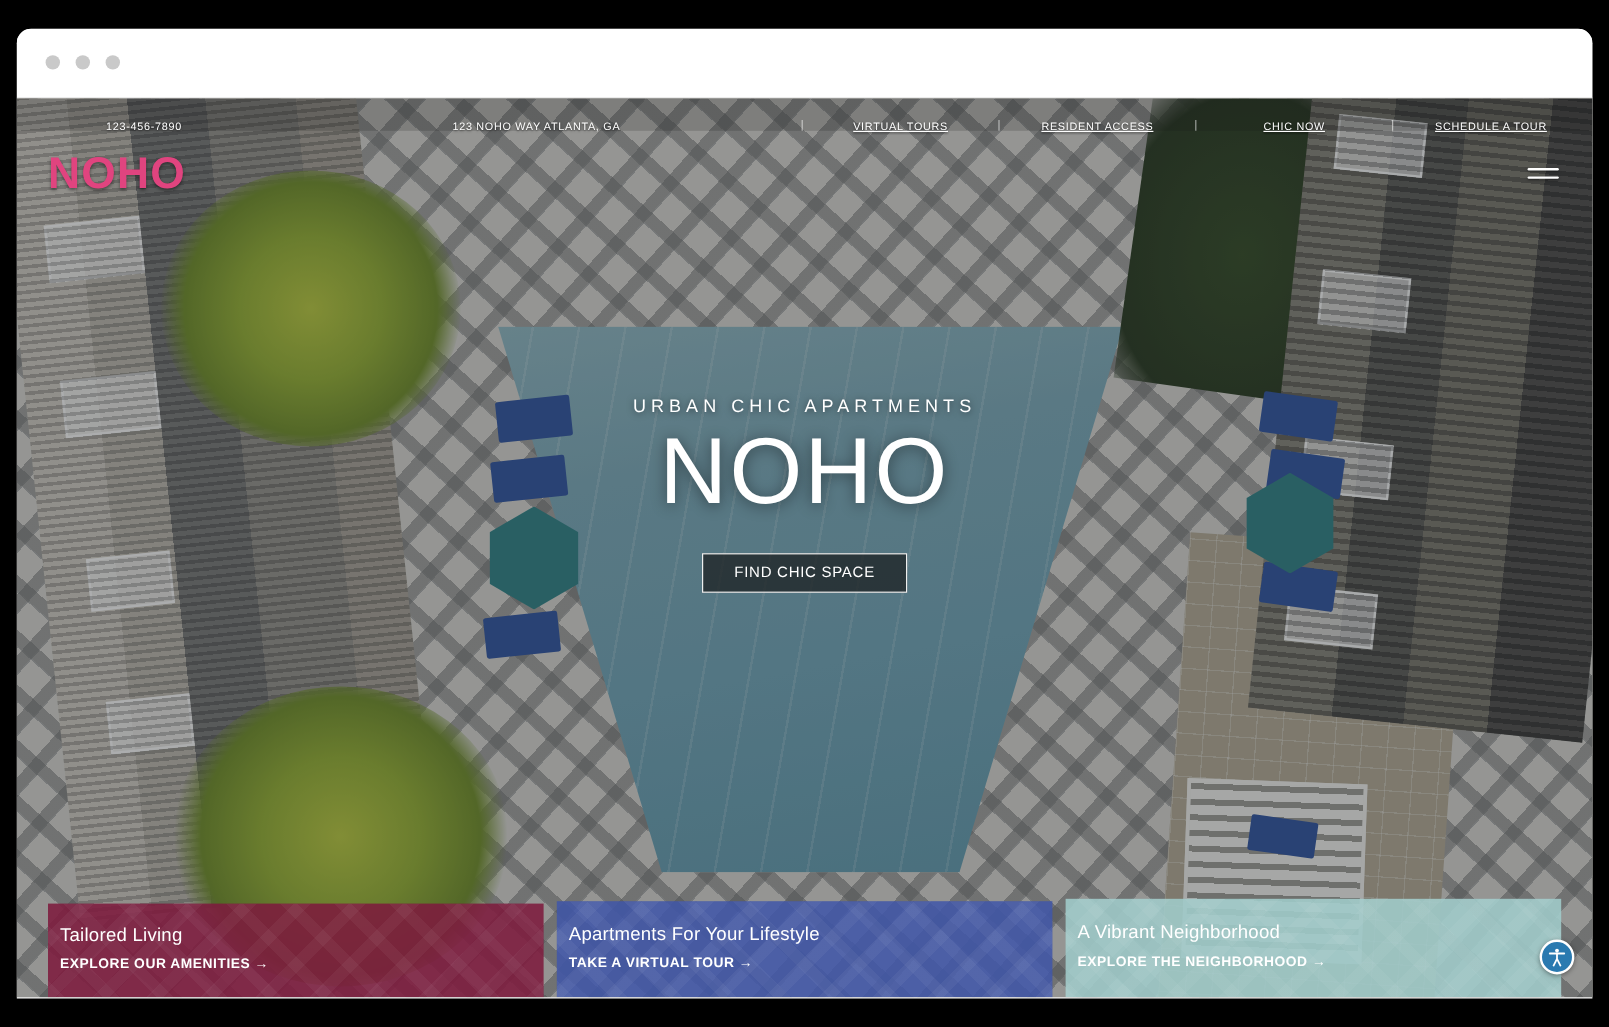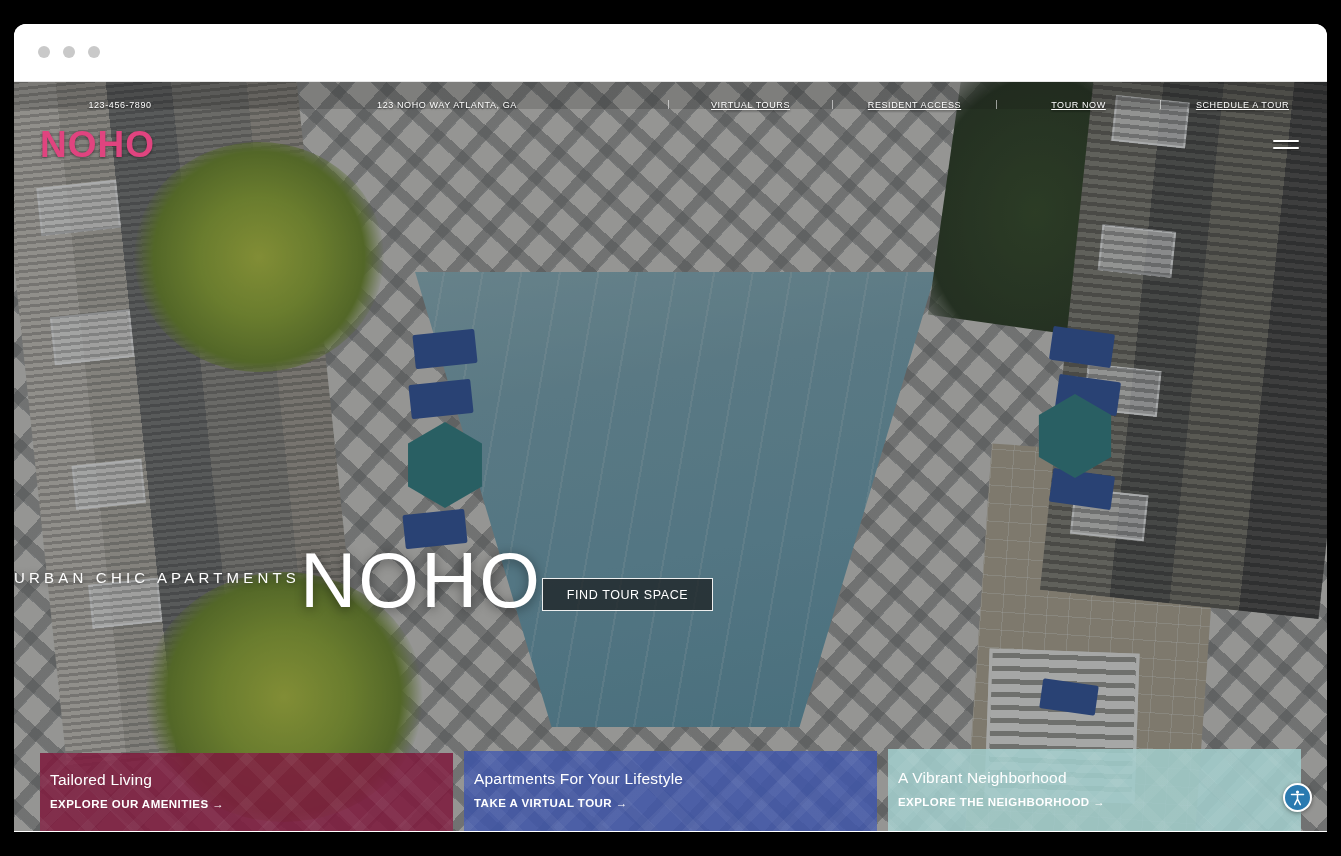--- a/index.html
+++ b/index.html
@@ -289,21 +289,21 @@
     box-shadow: 0 1px 2px rgba(0,0,0,.5);
   }
 
   
   .hero {
     position: absolute;
     left: 0; top: 0;
     width: 100%; height: 100%;
     z-index: 15;
     display: flex;
-    flex-direction: row;
+    flex-direction: column;
     align-items: center;
     justify-content: flex-start;
     padding-top: 248px;
     pointer-events: none;
   }
   .hero-eyebrow {
     color: #ffffff;
     font-size: 15px;
     letter-spacing: 4.2px;
     text-shadow: 0 1px 6px rgba(0,0,0,.55);
@@ -463,36 +463,36 @@
       <div class="lounger" style="right:230px; top:600px; width:56px; height:30px; transform:rotate(8deg);"></div>
 
       <div class="photo-scrim"></div>
     </div>
 
     <div class="utility-bar">
       <div class="utility-item u-phone">123-456-7890</div>
       <div class="utility-item u-address">123 NOHO WAY ATLANTA, GA</div>
       <div class="utility-item u-link">VIRTUAL TOURS</div>
       <div class="utility-item u-link">RESIDENT ACCESS</div>
-      <div class="utility-item u-link">TOUR NOW</div>
+      <div class="utility-item u-link">CHIC NOW</div>
       <div class="utility-item u-link">SCHEDULE A TOUR</div>
     </div>
 
     <div class="site-header">
       <div class="logo">NOHO</div>
       <div class="hamburger">
         <span></span>
         <span></span>
       </div>
     </div>
 
     <div class="hero">
       <div class="hero-eyebrow">URBAN CHIC APARTMENTS</div>
       <div class="hero-title">NOHO</div>
-      <div class="hero-cta">FIND TOUR SPACE</div>
+      <div class="hero-cta">FIND CHIC SPACE</div>
     </div>
 
     <div class="promo-row">
       <div class="promo-card c1">
         <div class="promo-title">Tailored Living</div>
         <div class="promo-link">EXPLORE OUR AMENITIES →</div>
       </div>
       <div class="promo-card c2">
         <div class="promo-title">Apartments For Your Lifestyle</div>
         <div class="promo-link">TAKE A VIRTUAL TOUR →</div>

